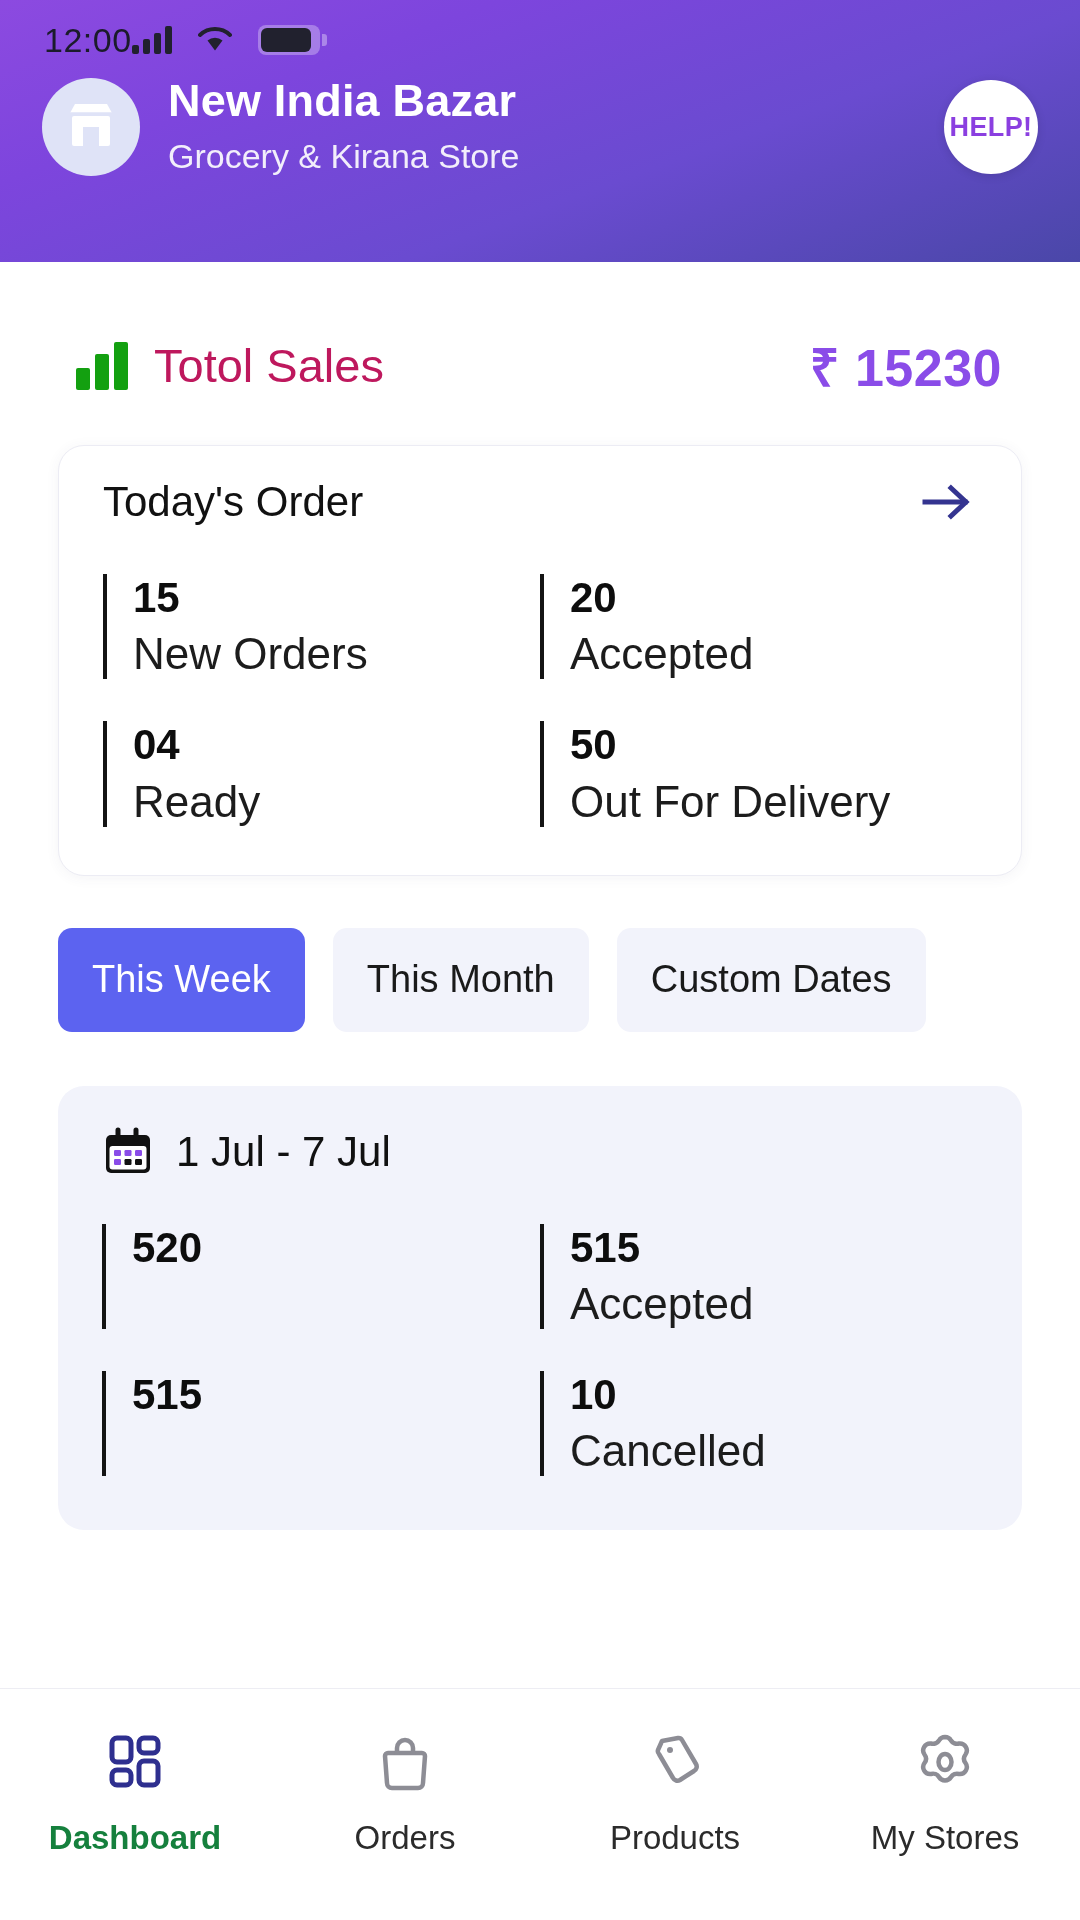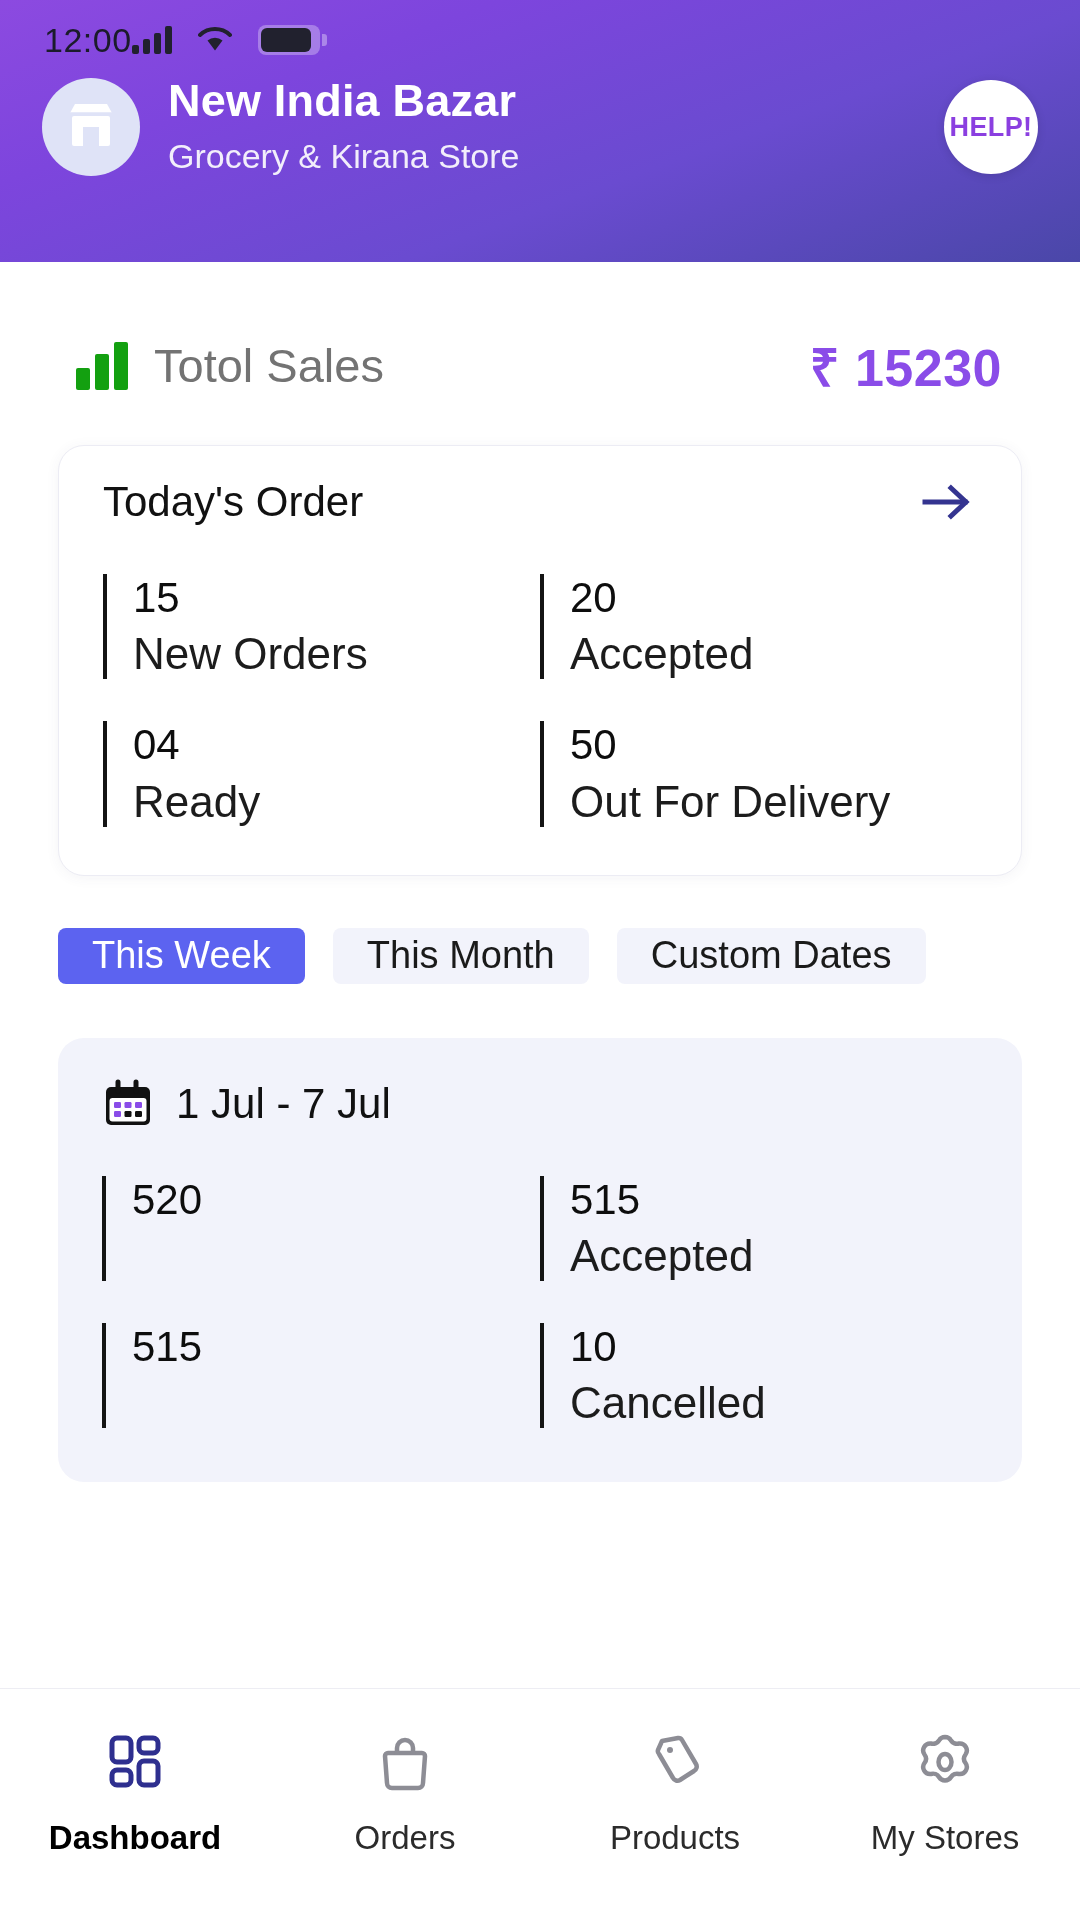--- a/index.html
+++ b/index.html
@@ -78,21 +78,21 @@
   .sales-row {
     display:flex; align-items:center; justify-content:space-between;
     margin-top:62px; padding:0 20px 0 18px;
   }
   .sales-left { display:flex; align-items:center; gap:26px; }
   .bars { display:flex; align-items:flex-end; gap:5px; height:48px; }
   .bars i { display:block; width:14px; background:#13a010; border-radius:2px; }
   .bars i:nth-child(1){height:22px;}
   .bars i:nth-child(2){height:36px;}
   .bars i:nth-child(3){height:48px;}
-  .sales-label { font-size:47px; color:#737373; font-weight:400; }
+  .sales-label { font-size:47px; color:#be185d; font-weight:400; }
   .sales-amount { font-size:52px; color:#8a4ce8; font-weight:bold; letter-spacing:0.5px; }
 
   
   .card {
     margin-top:44px; border-radius:26px; padding:30px 44px 48px 44px;
   }
   .card-white { background:#ffffff; border:1px solid #ececf4; box-shadow:0 2px 14px rgba(60,60,110,0.06); }
   .card-lav { background:#f2f3fb; margin-top:54px; padding:40px 44px 54px 44px; }
 
   .card-head { display:flex; align-items:center; justify-content:space-between; }
@@ -103,44 +103,44 @@
   .date-text { font-size:42px; color:#111111; }
   .cal-icon { width:52px; height:52px; }
 
   .stat-grid {
     display:grid; grid-template-columns:1fr 1fr;
     row-gap:42px; margin-top:46px;
   }
   .stat {
     border-left:4px solid #141414; padding-left:26px;
   }
-  .stat-num { font-size:42px; font-weight:normal; color:#0d0d0d; line-height:1.15; }
+  .stat-num { font-size:42px; font-weight:bold; color:#0d0d0d; line-height:1.15; }
   .stat-lbl { font-size:44px; color:#1c1c1c; font-weight:400; margin-top:7px; }
 
   
   .tabs { display:flex; gap:28px; margin-top:52px; }
   .tab {
-    height:56px; border-radius:8px; display:flex; align-items:center;
+    height:104px; border-radius:14px; display:flex; align-items:center;
     justify-content:center; padding:0 34px; font-size:38px;
   }
   .tab-active { background:#5c63f0; color:#ffffff; }
   .tab-idle { background:#f2f3fb; color:#1a1a1a; }
 
   
   .bottomnav {
     position:absolute; left:0; right:0; bottom:0; height:232px;
     background:#ffffff; border-top:1px solid #ededf3;
     display:flex; align-items:flex-start; padding-top:38px;
   }
   .nav-item {
     flex:1; display:flex; flex-direction:column; align-items:center; gap:22px;
   }
   .nav-ico { height:70px; display:flex; align-items:center; justify-content:center; }
   .nav-lbl { font-size:33px; }
-  .nav-active .nav-lbl { color:#000000; font-weight:bold; }
+  .nav-active .nav-lbl { color:#15803d; font-weight:bold; }
   .nav-idle .nav-lbl { color:#2b2b2b; font-weight:400; }
 </style>
 </head>
 <body>
 
 <div class="header">
 
   <div class="statusbar">
     <div class="clock">12:00</div>
     <div class="sb-right">

